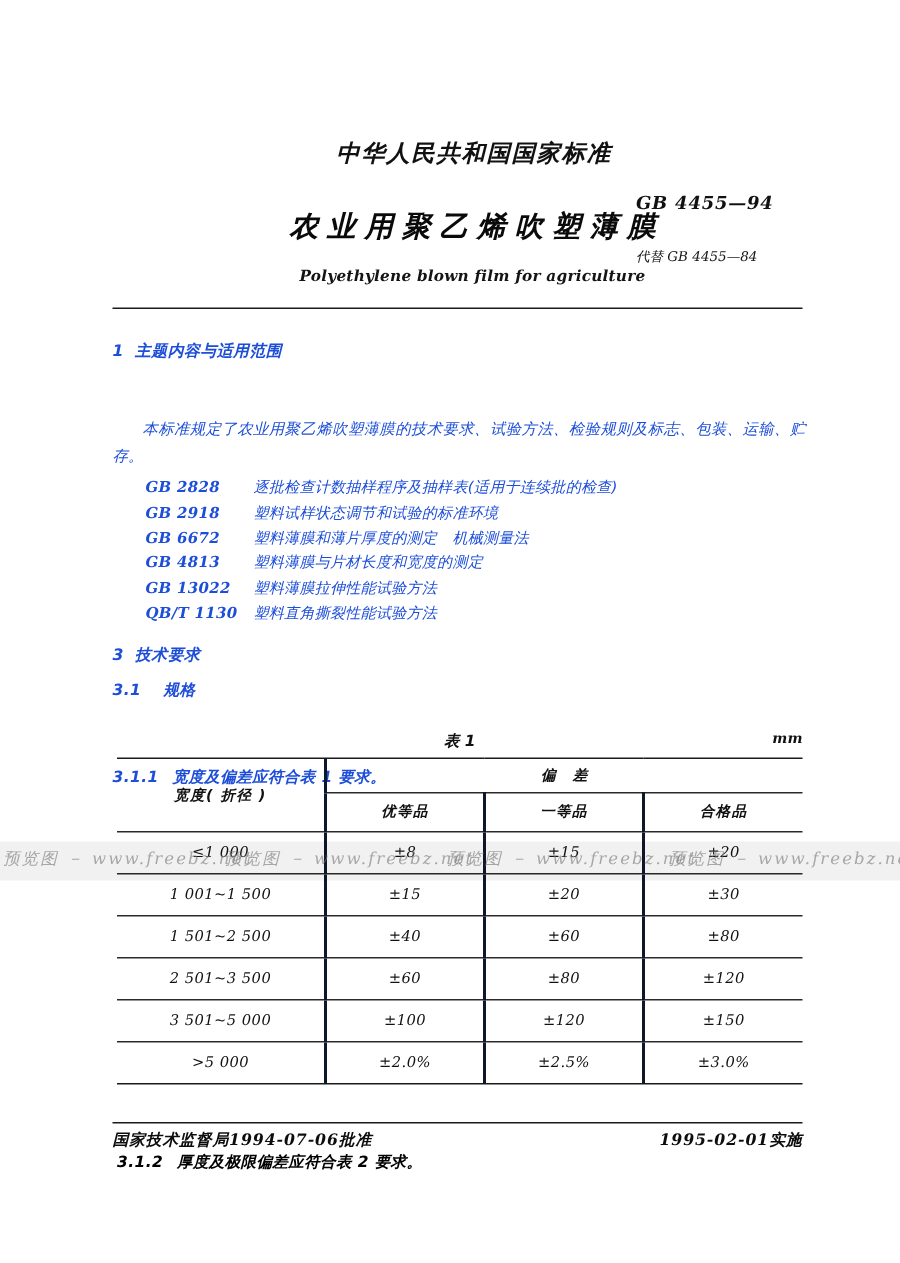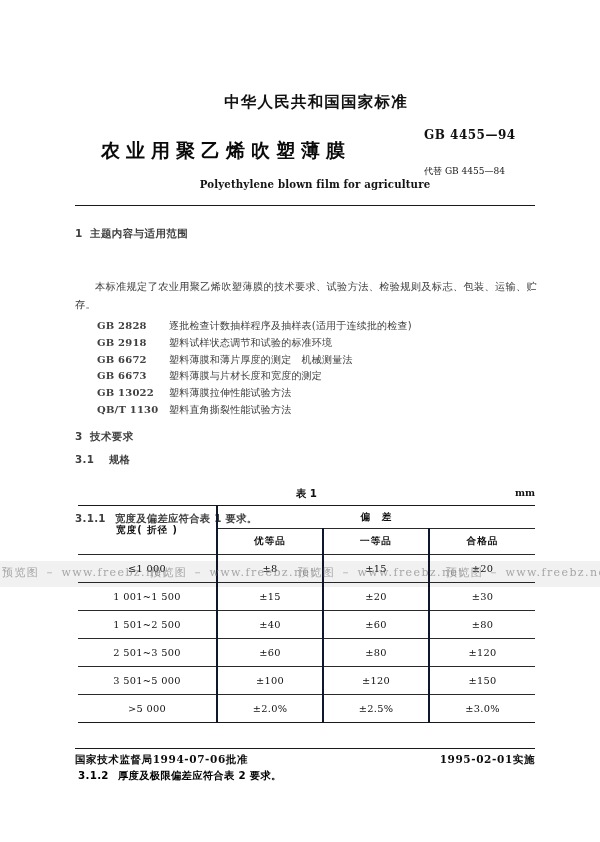--- a/index.html
+++ b/index.html
@@ -16,40 +16,41 @@
     height: 842px;
     background: #ffffff;
     overflow: hidden;
     box-sizing: border-box;
   }
   .sheet {
     position: absolute;
     left: 0; top: 0;
     width: 542px;
     height: 842px;
+    font-style: italic;
   }
 
   
   .title-block {
     position: absolute;
     left: 75px;
     top: 92px;
     width: 460px;
   }
   .nat-standard {
     text-align: center;
     font-family: "DejaVu Sans", "Liberation Sans", sans-serif;
     font-weight: bold;
     font-size: 15.5px;
     letter-spacing: 1.2px;
     color: #111;
     padding-left: 22px;
   }
   .main-title {
-    text-align: left;
+    text-align: center;
     font-family: "DejaVu Sans", "Liberation Sans", sans-serif;
     font-weight: bold;
     font-size: 19px;
     letter-spacing: 6px;
     color: #0a0a0a;
     margin-top: 25px;
     padding-left: 26px;
   }
   .eng-title {
     text-align: center;
@@ -105,21 +106,21 @@
     height: 0;
     border-top: 1.4px solid #1a1a1a;
   }
 
   
   .body-area {
     position: absolute;
     left: 75px;
     top: 216px;
     width: 462px;
-    color: #404040;
+    color: #1d4ed8;
   }
   .sec-head {
     font-family: "DejaVu Sans", "Liberation Sans", sans-serif;
     font-weight: bold;
     font-size: 10.5px;
     letter-spacing: 0.4px;
     margin-top: 11px;
     margin-bottom: 4px;
   }
   .sec-head .num {
@@ -300,21 +301,21 @@
         <div class="ref-row">
           <span class="code">GB 2828</span><span class="desc">逐批检查计数抽样程序及抽样表(适用于连续批的检查)</span>
         </div>
         <div class="ref-row">
           <span class="code">GB 2918</span><span class="desc">塑料试样状态调节和试验的标准环境</span>
         </div>
         <div class="ref-row">
           <span class="code">GB 6672</span><span class="desc">塑料薄膜和薄片厚度的测定　机械测量法</span>
         </div>
         <div class="ref-row">
-          <span class="code">GB 6673</span><span class="desc">塑料薄膜与片材长度和宽度的测定</span>
+          <span class="code">GB 4813</span><span class="desc">塑料薄膜与片材长度和宽度的测定</span>
         </div>
         <div class="ref-row">
           <span class="code">GB 13022</span><span class="desc">塑料薄膜拉伸性能试验方法</span>
         </div>
         <div class="ref-row">
           <span class="code">QB/T 1130</span><span class="desc">塑料直角撕裂性能试验方法</span>
         </div>
       </div>
 
       <div class="sec-head">

